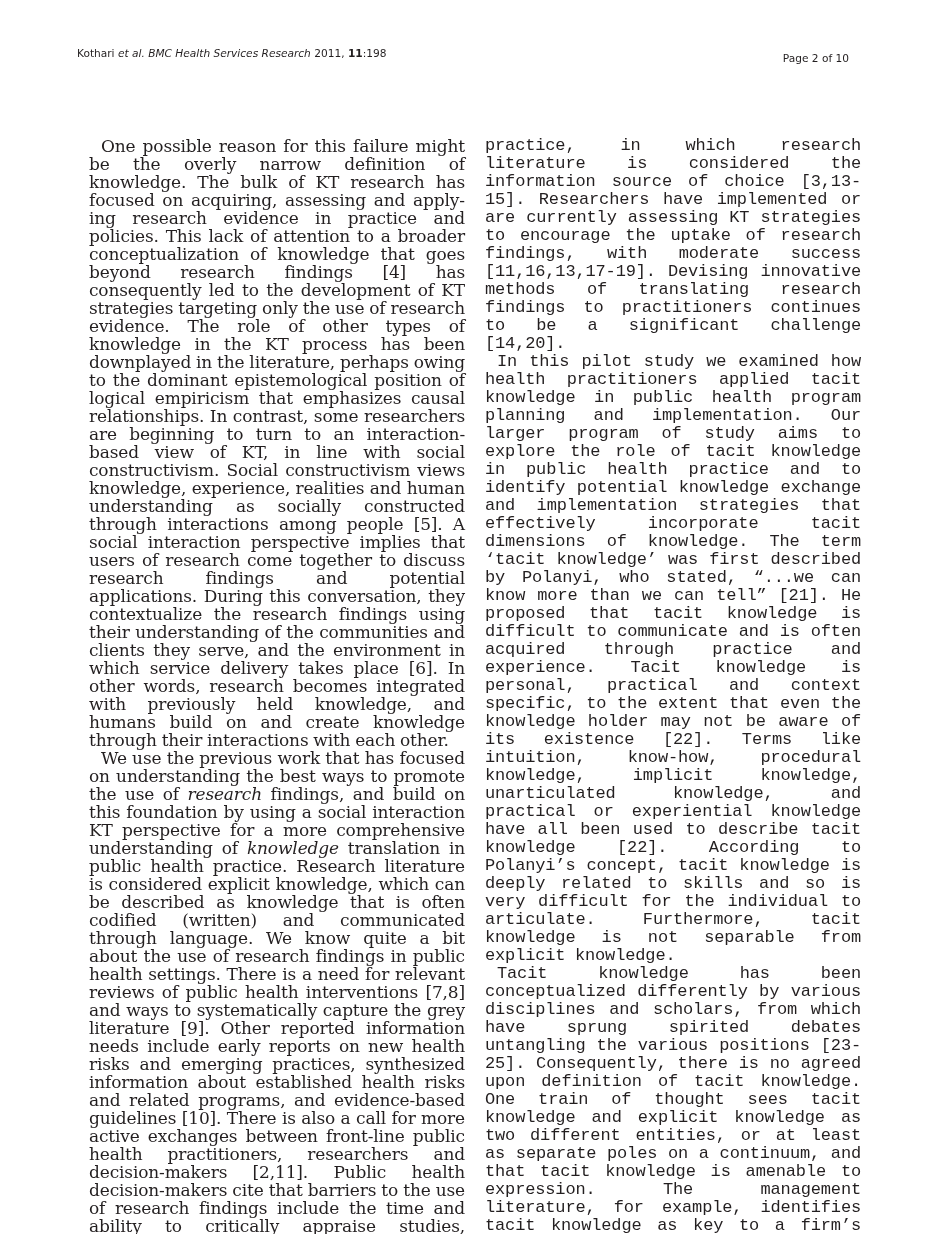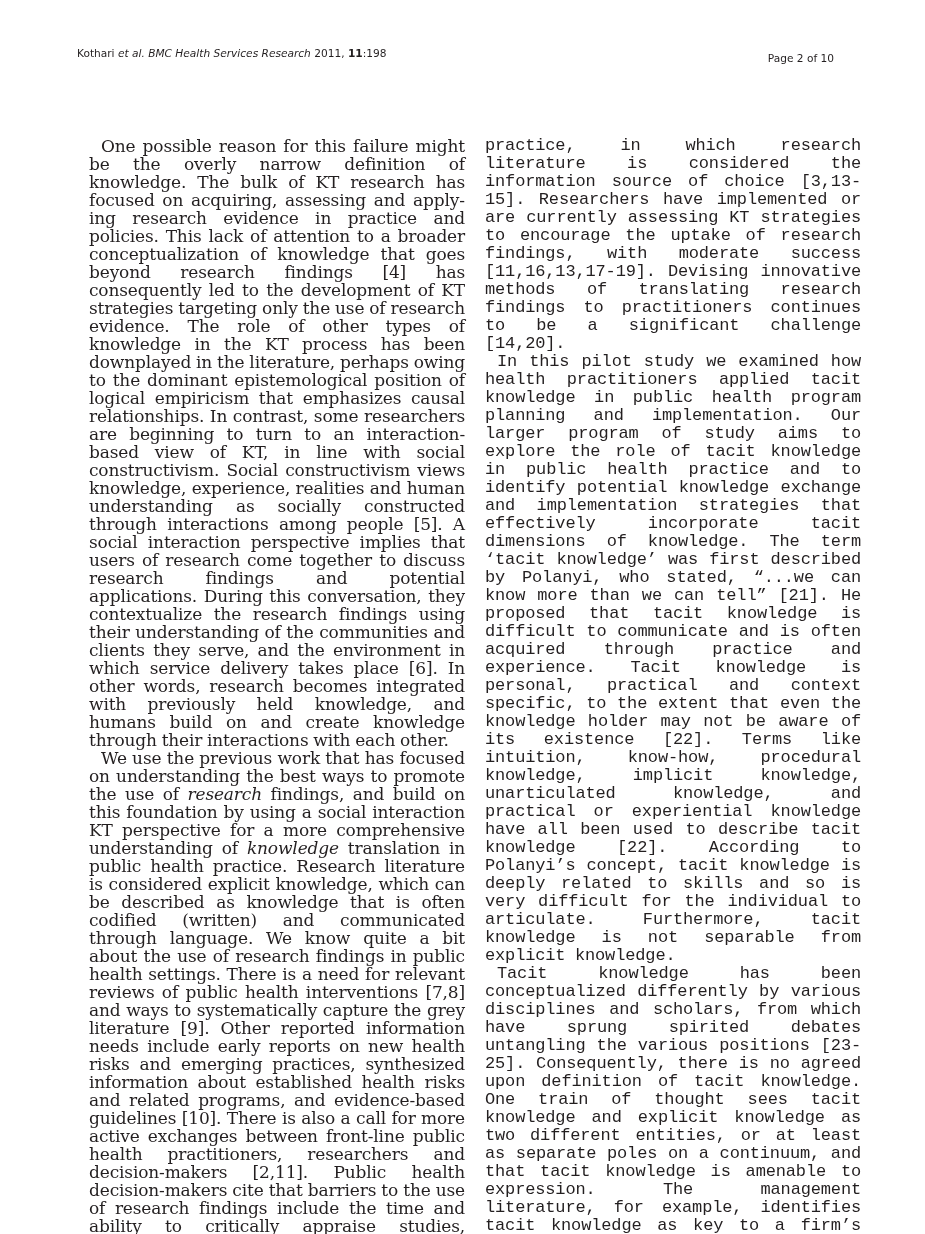--- a/index.html
+++ b/index.html
@@ -1,18 +1,18 @@
 <!DOCTYPE html>
 <html><head>
 <meta charset="utf-8">
 <style>
   html, body { margin: 0; padding: 0; background: #ffffff; }
   body { width: 925px; height: 1234px; position: relative; overflow: hidden; color: #231f20; }
   .header-left { position: absolute; left: 77px; top: 46px; font-family: "DejaVu Sans", sans-serif; font-size: 10.6px; line-height: 15px; color: #231f20; }
-  .header-right { position: absolute; right: 91px; top: 51px; font-family: "DejaVu Sans", sans-serif; font-size: 10.6px; line-height: 15px; color: #231f20; }
+  .header-right { position: absolute; right: 76px; top: 51px; font-family: "DejaVu Sans", sans-serif; font-size: 10.6px; line-height: 15px; color: #231f20; }
   .col { position: absolute; top: 137px; width: 376px; font-family: "DejaVu Serif", serif; font-size: 17px; line-height: 18px; text-align: justify; hyphens: manual; letter-spacing: -0.15px; word-spacing: -0.5px; }
   .col-left { left: 89px; }
   .col-right { left: 485px; font-family: Liberation Mono, monospace; }
   .col p { margin: 0; text-indent: 12px; }
   .col p.noindent { text-indent: 0; }
   em { font-style: italic; }
   b { font-weight: bold; }
 </style>
 </head>
 <body>

